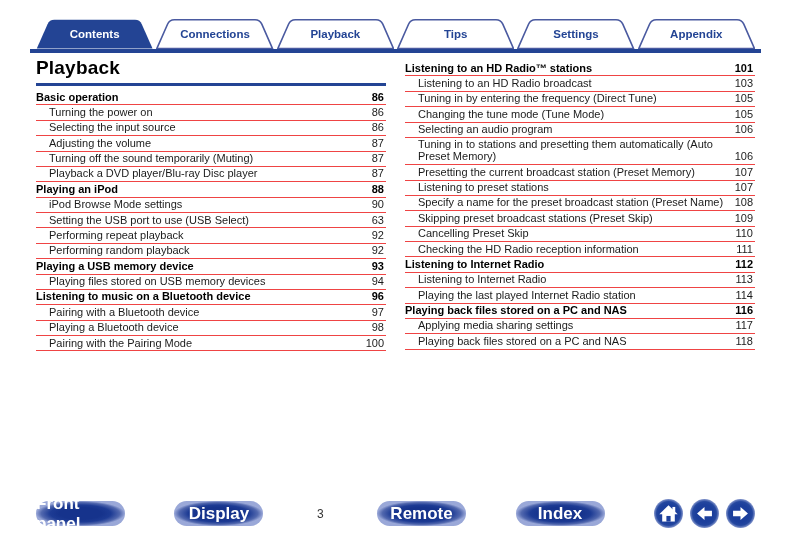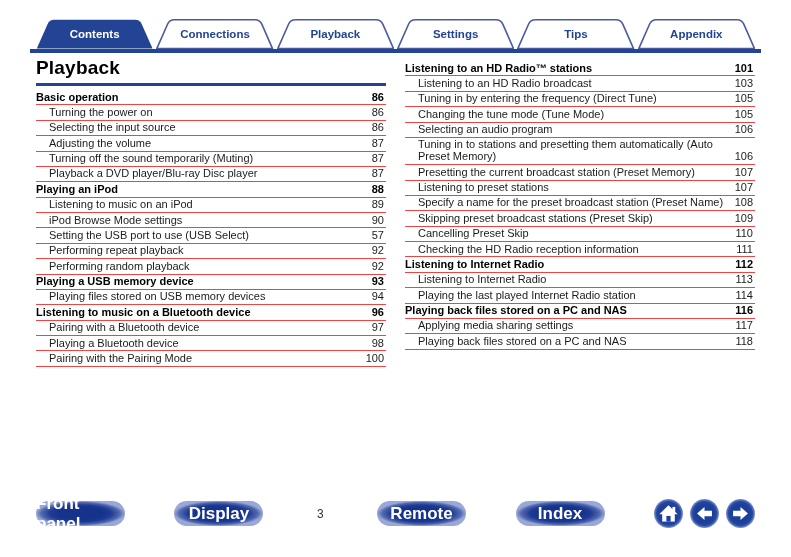--- a/index.html
+++ b/index.html
@@ -173,27 +173,27 @@
       <div class="tab">
         <svg viewBox="0 0 118 30" preserveAspectRatio="none">
           <path d="M0.8,29.6 L11.6,5.2 Q13.6,0.8 18.4,0.8 L99.6,0.8 Q104.4,0.8 106.4,5.2 L117.2,29.6 Z" fill="#ffffff" stroke="#4a5aa0" stroke-width="1.6"></path>
         </svg>
         <span class="tab-label">Playback</span>
       </div>
       <div class="tab">
         <svg viewBox="0 0 118 30" preserveAspectRatio="none">
           <path d="M0.8,29.6 L11.6,5.2 Q13.6,0.8 18.4,0.8 L99.6,0.8 Q104.4,0.8 106.4,5.2 L117.2,29.6 Z" fill="#ffffff" stroke="#4a5aa0" stroke-width="1.6"></path>
         </svg>
+        <span class="tab-label">Tips</span>
+      </div>
+      <div class="tab">
+        <svg viewBox="0 0 118 30" preserveAspectRatio="none">
+          <path d="M0.8,29.6 L11.6,5.2 Q13.6,0.8 18.4,0.8 L99.6,0.8 Q104.4,0.8 106.4,5.2 L117.2,29.6 Z" fill="#ffffff" stroke="#4a5aa0" stroke-width="1.6"></path>
+        </svg>
         <span class="tab-label">Settings</span>
-      </div>
-      <div class="tab">
-        <svg viewBox="0 0 118 30" preserveAspectRatio="none">
-          <path d="M0.8,29.6 L11.6,5.2 Q13.6,0.8 18.4,0.8 L99.6,0.8 Q104.4,0.8 106.4,5.2 L117.2,29.6 Z" fill="#ffffff" stroke="#4a5aa0" stroke-width="1.6"></path>
-        </svg>
-        <span class="tab-label">Tips</span>
       </div>
       <div class="tab">
         <svg viewBox="0 0 118 30" preserveAspectRatio="none">
           <path d="M0.8,29.6 L11.6,5.2 Q13.6,0.8 18.4,0.8 L99.6,0.8 Q104.4,0.8 106.4,5.2 L117.2,29.6 Z" fill="#ffffff" stroke="#4a5aa0" stroke-width="1.6"></path>
         </svg>
         <span class="tab-label">Appendix</span>
       </div>
     </div>
   <div class="tab-underline"></div>
 
@@ -224,30 +224,26 @@
           </div>
           <div class="toc-row item">
             <span class="toc-label">Playback a DVD player/Blu-ray Disc player</span>
             <span class="toc-page">87</span>
           </div>
           <div class="toc-row section">
             <span class="toc-label">Playing an iPod</span>
             <span class="toc-page">88</span>
           </div>
           <div class="toc-row item">
-            <span class="toc-label">Listening to music on an iPod</span>
-            <span class="toc-page">89</span>
-          </div>
-          <div class="toc-row item">
             <span class="toc-label">iPod Browse Mode settings</span>
             <span class="toc-page">90</span>
           </div>
           <div class="toc-row item">
             <span class="toc-label">Setting the USB port to use (USB Select)</span>
-            <span class="toc-page">57</span>
+            <span class="toc-page">63</span>
           </div>
           <div class="toc-row item">
             <span class="toc-label">Performing repeat playback</span>
             <span class="toc-page">92</span>
           </div>
           <div class="toc-row item">
             <span class="toc-label">Performing random playback</span>
             <span class="toc-page">92</span>
           </div>
           <div class="toc-row section">

